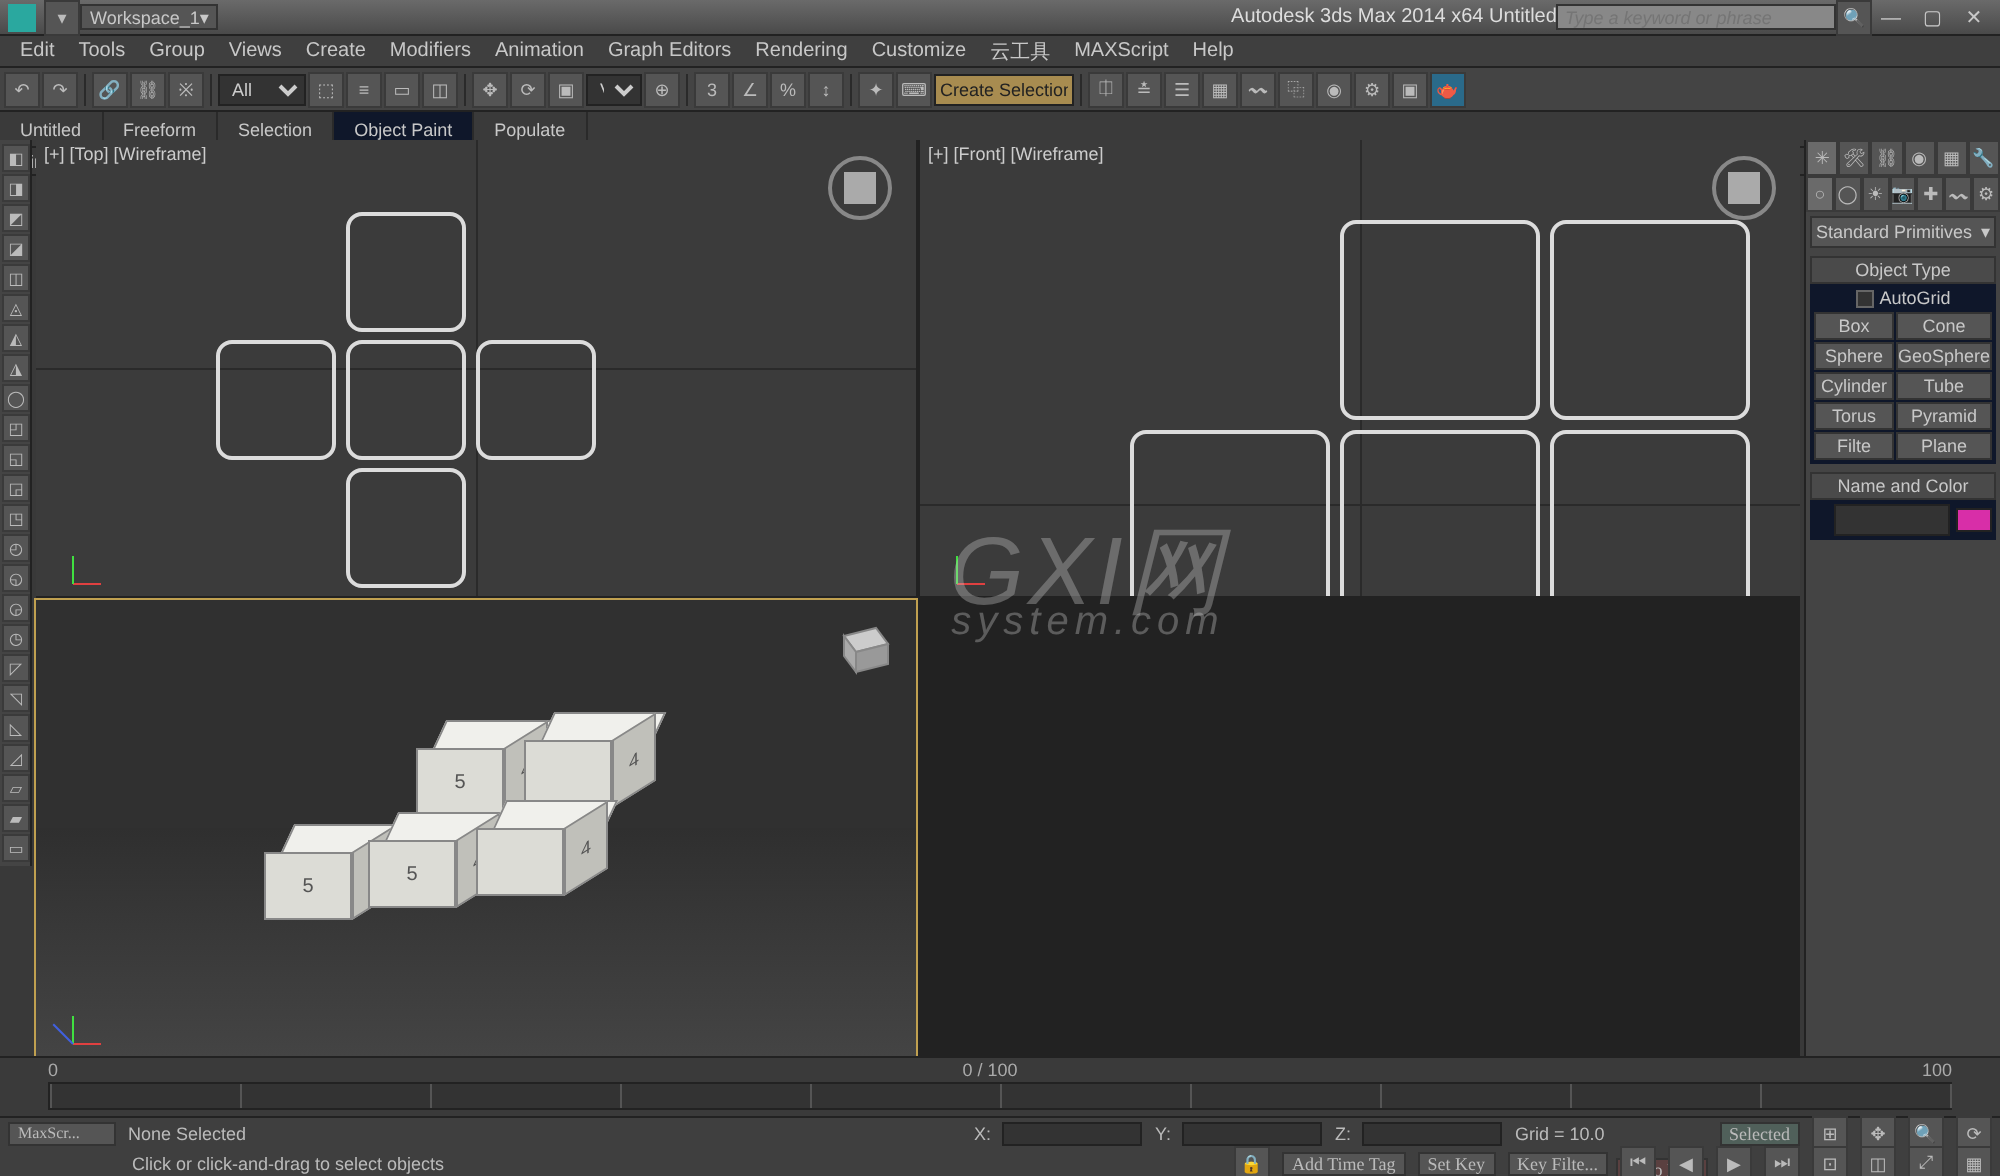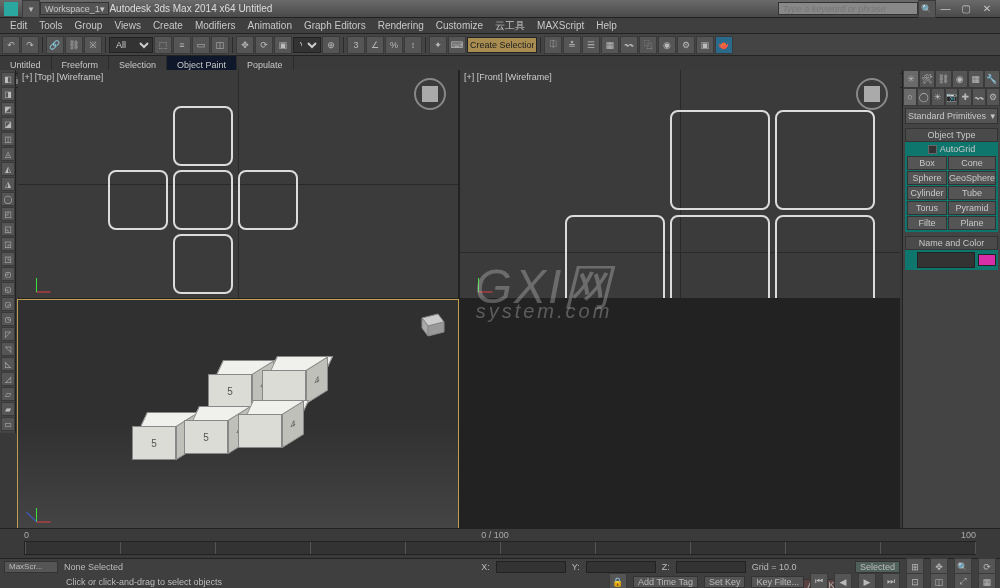--- a/index.html
+++ b/index.html
@@ -2,21 +2,21 @@
 <html><head>
 <meta charset="utf-8">
 <style>
 * { margin: 0; padding: 0; box-sizing: border-box; font-family: Arial, sans-serif; }
 body { width: 1000px; height: 588px; background: #393939; color: #c8c8c8; font-size: 10px; overflow: hidden; position: relative; }
 
 
 .title-bar { height: 18px; background: linear-gradient(#6a6a6a,#4a4a4a); display: flex; align-items: center; padding: 0 4px; border-bottom: 1px solid #222; }
 .title-bar .app-icon { width: 14px; height: 14px; background: #2aa89f; margin-right: 4px; }
 .title-bar .ws { background: #555; border: 1px solid #333; padding: 0 4px; height: 13px; font-size: 9px; display: flex; align-items: center; }
-.title-bar .title-center { flex: 1; text-align: left; color: #ddd; font-size: 10px; }
+.title-bar .title-center { flex: 1; text-align: right; color: #ddd; font-size: 10px; }
 .title-bar .search-box { width: 140px; height: 13px; background: #888; border: 1px solid #333; font-size: 9px; font-style: italic; color: #444; padding: 0 3px; }
 .title-bar .win-btns span { display: inline-block; width: 18px; text-align: center; cursor: pointer; }
 
 
 .menu-bar { height: 16px; background: #3f3f3f; display: flex; align-items: center; padding: 0 4px; border-bottom: 1px solid #222; font-size: 10px; }
 .menu-bar span { padding: 0 6px; }
 
 
 .toolbar { height: 22px; background: #444; border-bottom: 1px solid #222; display: flex; align-items: center; padding: 0 2px; gap: 1px; }
 .tbtn { width: 18px; height: 18px; background: #555; border: 1px solid #3a3a3a; display: inline-flex; align-items: center; justify-content: center; cursor: pointer; font-size: 9px; color: #bbb; }
@@ -59,41 +59,41 @@
 .cface.top { width: 56px; height: 22px; background: #f0f0ec; transform: skewX(-25deg); top: 0; left: 0; }
 .cface.front { width: 44px; height: 34px; background: #dcdcd6; top: 14px; left: -10px; display: flex; align-items: center; justify-content: center; font-size: 10px; color: #555; }
 .cface.side { width: 22px; height: 34px; background: #c0c0ba; top: 14px; left: 34px; transform: skewY(-32deg); transform-origin: left top; display: flex; align-items: center; justify-content: center; font-size: 9px; color: #555; }
 
 
 .cmd-panel { position: absolute; right: 0; top: 70px; width: 98px; bottom: 60px; background: #444; border-left: 1px solid #222; font-size: 9px; display: flex; flex-direction: column; }
 .cmd-tabs { height: 18px; display: flex; }
 .cmd-tabs .tbtn { flex: 1; height: 18px; width: auto; }
 .cmd-tabs .tbtn.active { background: #6a6a6a; }
 .cmd-drop { height: 16px; background: #555; border: 1px solid #333; margin: 2px; padding: 0 2px; display: flex; align-items: center; justify-content: space-between; }
-.cmd-section { background: #0f766e; margin: 2px; }
+.cmd-section { background: #0f172a; margin: 2px; }
 .cmd-section .hdr { background: #4a4a4a; text-align: center; padding: 1px 0; border: 1px solid #333; }
 .cmd-section .body { padding: 2px; }
 .obj-grid { display: grid; grid-template-columns: 1fr 1fr; gap: 1px; }
 .obj-btn { background: #555; border: 1px solid #333; height: 14px; display: flex; align-items: center; justify-content: center; cursor: pointer; }
 .autogrid { display: flex; align-items: center; justify-content: center; gap: 3px; margin-bottom: 2px; }
 .autogrid .chk { width: 9px; height: 9px; background: #333; border: 1px solid #666; }
 .color-row { display: flex; align-items: center; justify-content: flex-end; gap: 3px; padding: 2px; }
 .color-sw { width: 18px; height: 12px; background: #d82ea8; border: 1px solid #222; }
 
 
 .timeline { position: absolute; left: 0; right: 0; bottom: 30px; height: 30px; background: #3a3a3a; border-top: 1px solid #222; }
 .tl-range { font-size: 9px; padding: 1px 24px; color: #aaa; display: flex; justify-content: space-between; }
 .tl-track { height: 14px; background: #333; margin: 0 24px; position: relative; border: 1px solid #222; }
 .tl-track .tick { position: absolute; height: 100%; border-left: 1px solid #555; }
 
 
 .status { position: absolute; left: 0; right: 0; bottom: 0; height: 30px; background: #3f3f3f; border-top: 1px solid #222; font-size: 9px; color: #bbb; }
 .status .row1, .status .row2 { display: flex; align-items: center; height: 15px; padding: 0 4px; gap: 6px; }
 .status .coord { width: 70px; height: 12px; background: #333; border: 1px solid #222; padding: 0 2px; }
-.status .sbtn { height: 12px; background: #555; border: 1px solid #333; padding: 0 4px; display: inline-flex; align-items: center; cursor: pointer; }
+.status .sbtn { height: 12px; background: #555; border: 1px solid #333; padding: 0 4px; display: inline-flex; align-items: center; cursor: pointer; font-family: Liberation Serif, serif; }
 .status .sbtn.ak { background: #5a4040; margin-top: 36px; }
 .status .sbtn.sel { background: #50605a; }
 
 
 .watermark { position: absolute; left: 50%; top: 50%; transform: translate(-50%,-50%); font-size: 48px; font-family: Georgia, serif; color: rgba(200,200,200,0.35); font-style: italic; pointer-events: none; z-index: 50; letter-spacing: 2px; text-align: center; line-height: 0.7; margin-left: 44px; }
 .watermark small { font-size: 20px; letter-spacing: 3px; display: block; }
 
 .grid-line-h { position: absolute; left: 0; right: 0; height: 1px; background: #4a4a4a; }
 .grid-line-v { position: absolute; top: 0; bottom: 0; width: 1px; background: #4a4a4a; }
 .grid-line-h.mid, .grid-line-v.mid { background: #2a2a2a; }

